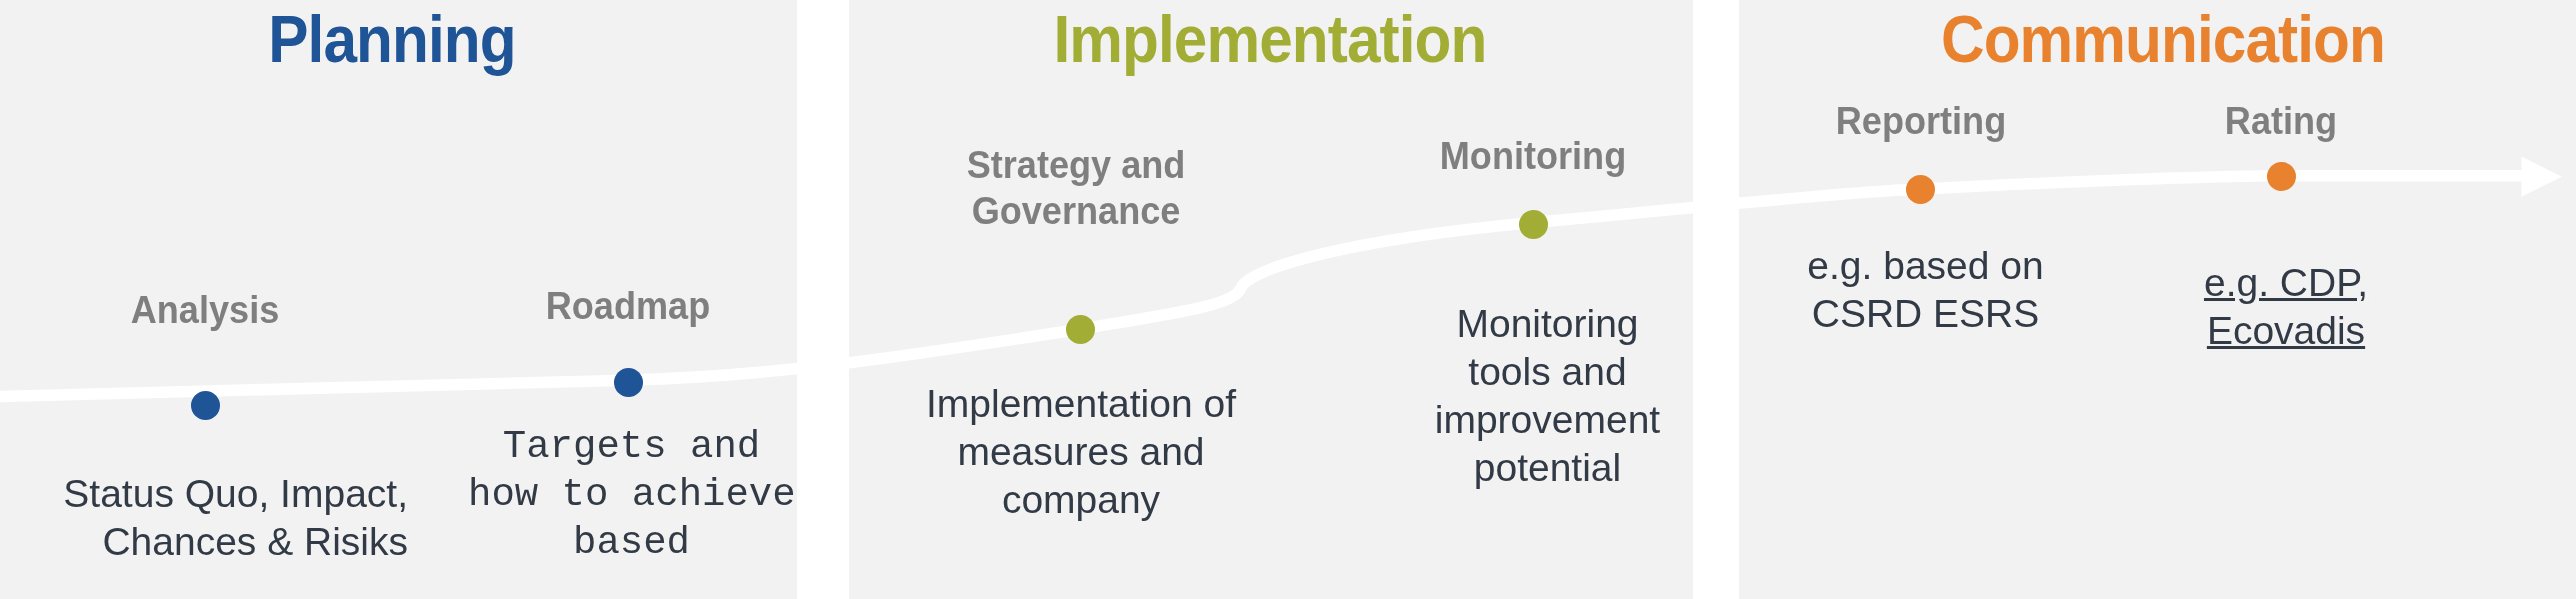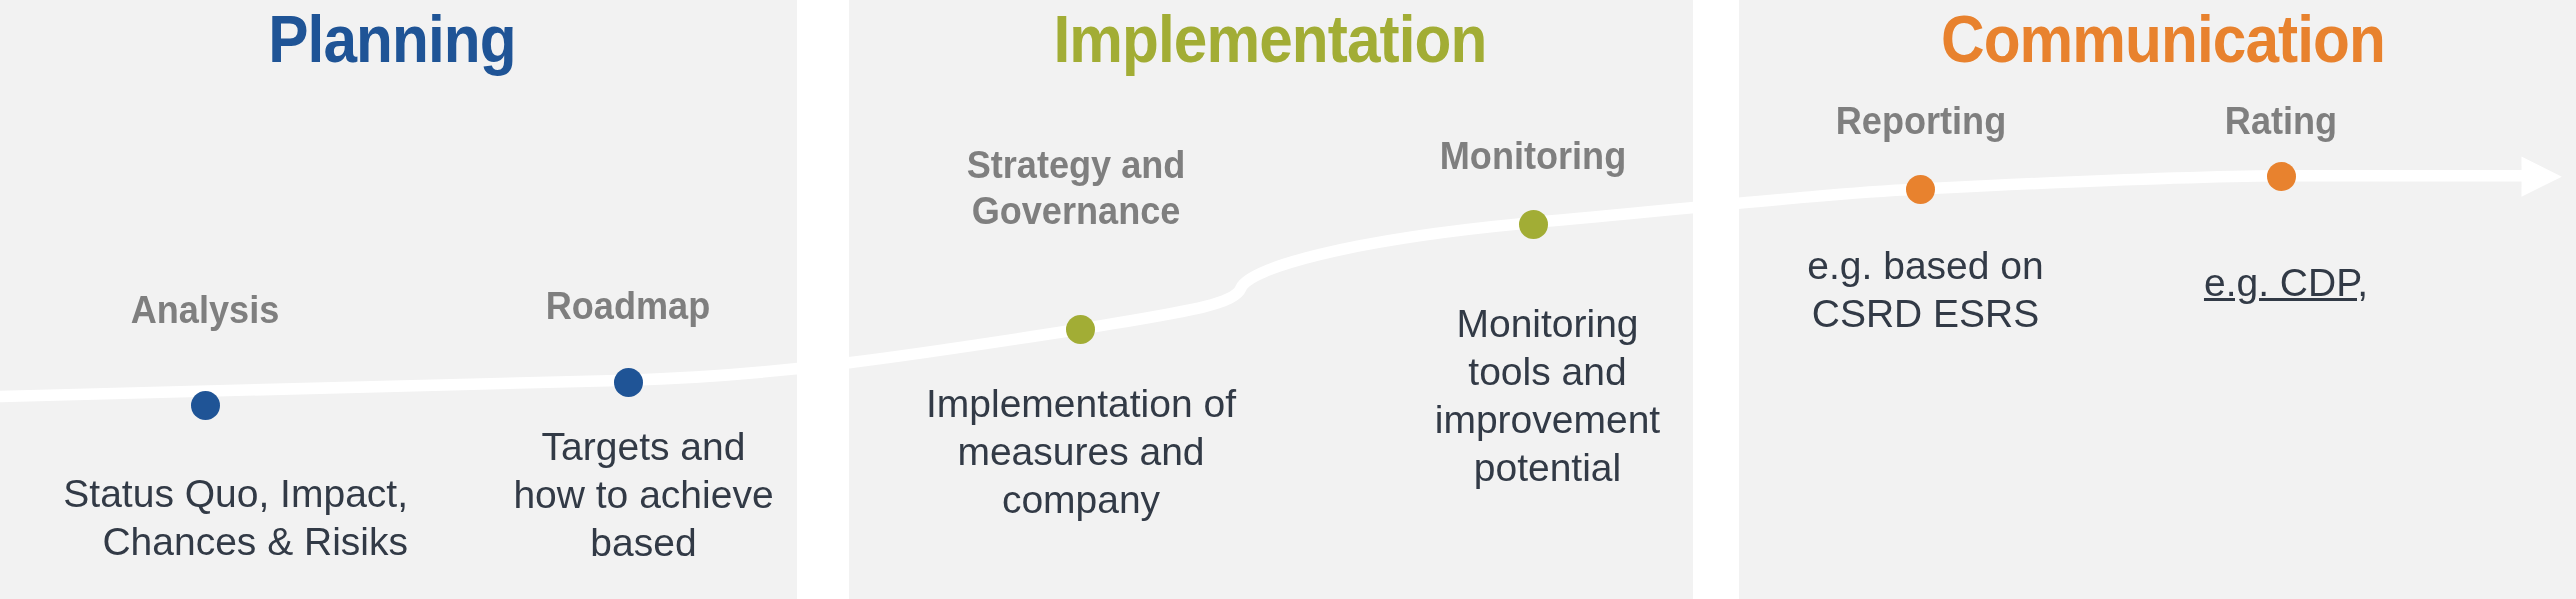--- a/index.html
+++ b/index.html
@@ -55,21 +55,21 @@
 <div class="dot" style="left:628px; top:382px; background:#1f5496;"></div>
 <div class="dot" style="left:1080px; top:329px; background:#a2ad35;"></div>
 <div class="dot" style="left:1533px; top:224px; background:#a2ad35;"></div>
 <div class="dot" style="left:1920px; top:189px; background:#e8822e;"></div>
 <div class="dot" style="left:2281px; top:176px; background:#e8822e;"></div>
 
 <div class="desc" style="left:0; width:408px; top:470px;text-align:right;">
   <div>Status Quo, Impact,</div>
   <div>Chances &amp; Risiks</div>
 </div>
-<div class="desc" style="left:480px; width:327px; top:423px;">
+<div class="desc" style="left:468px; width:327px; top:423px;font-family:Liberation Mono, monospace;">
   <div>Targets and</div>
   <div>how to achieve</div>
   <div>based</div>
 </div>
 <div class="desc" style="left:884px; width:394px; top:380px;">
   <div>Implementation of</div>
   <div>measures and</div>
   <div>company</div>
 </div>
 <div class="desc" style="left:1408px; width:279px; top:300px;">
@@ -77,14 +77,15 @@
   <div>tools and</div>
   <div>improvement</div>
   <div>potential</div>
 </div>
 <div class="desc" style="left:1786px; width:279px; top:236px;margin-top:6px;">
   <div>e.g. based on</div>
   <div>CSRD ESRS</div>
 </div>
 <div class="desc" style="left:2166px; width:240px; top:259px;text-decoration:underline;">
   <div>e.g. CDP,</div>
+  <div>Ecovadis</div>
 </div>
 
 
 </body></html>

